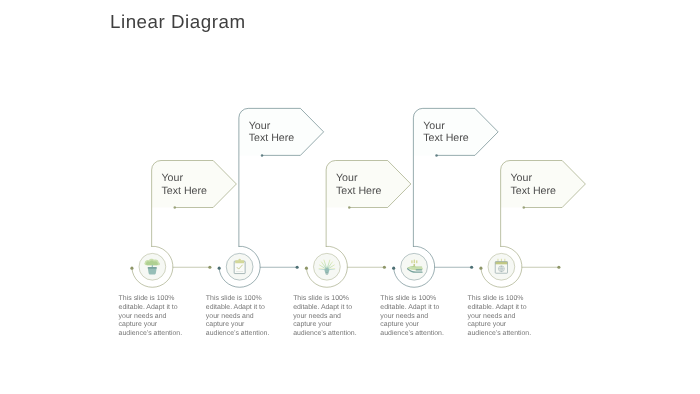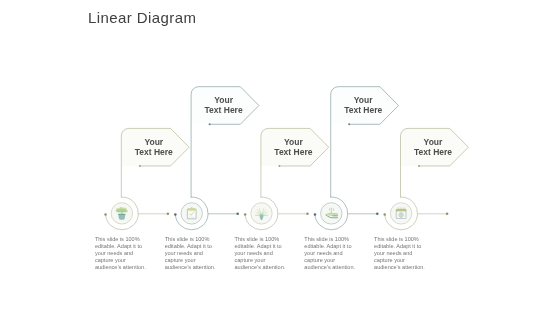--- a/index.html
+++ b/index.html
@@ -2,21 +2,21 @@
 <html><head>
 <meta charset="utf-8">
 <style>
   html,body{margin:0;padding:0;}
   body{width:560px;height:315px;background:#ffffff;overflow:hidden;
        font-family:"Liberation Sans",sans-serif;}
   #slide{position:relative;width:560px;height:254px;background:#fff;padding-left:32px;}
   #title{position:absolute;left:88px;top:9px;font-size:15px;font-weight:400;
          letter-spacing:0.42px;white-space:nowrap;}
   svg#diagram{position:absolute;left:0;top:0;width:560px;height:315px;}
-  .ytext{position:absolute;text-align:center;font-weight:bold;
+  .ytext{position:absolute;text-align:left;font-weight:normal;
          font-size:8.5px;line-height:10.5px;white-space:pre-line;}
   .btext{position:absolute;font-size:5.55px;line-height:7.12px;
          width:54px;text-align:left;}
 </style>
 </head>
 <body>
 
 <div id="slide">
   <div id="title" style="color: rgb(63, 63, 63);">Linear Diagram</div>
   <svg id="diagram" viewBox="0 0 560 315" xmlns="http://www.w3.org/2000/svg">

